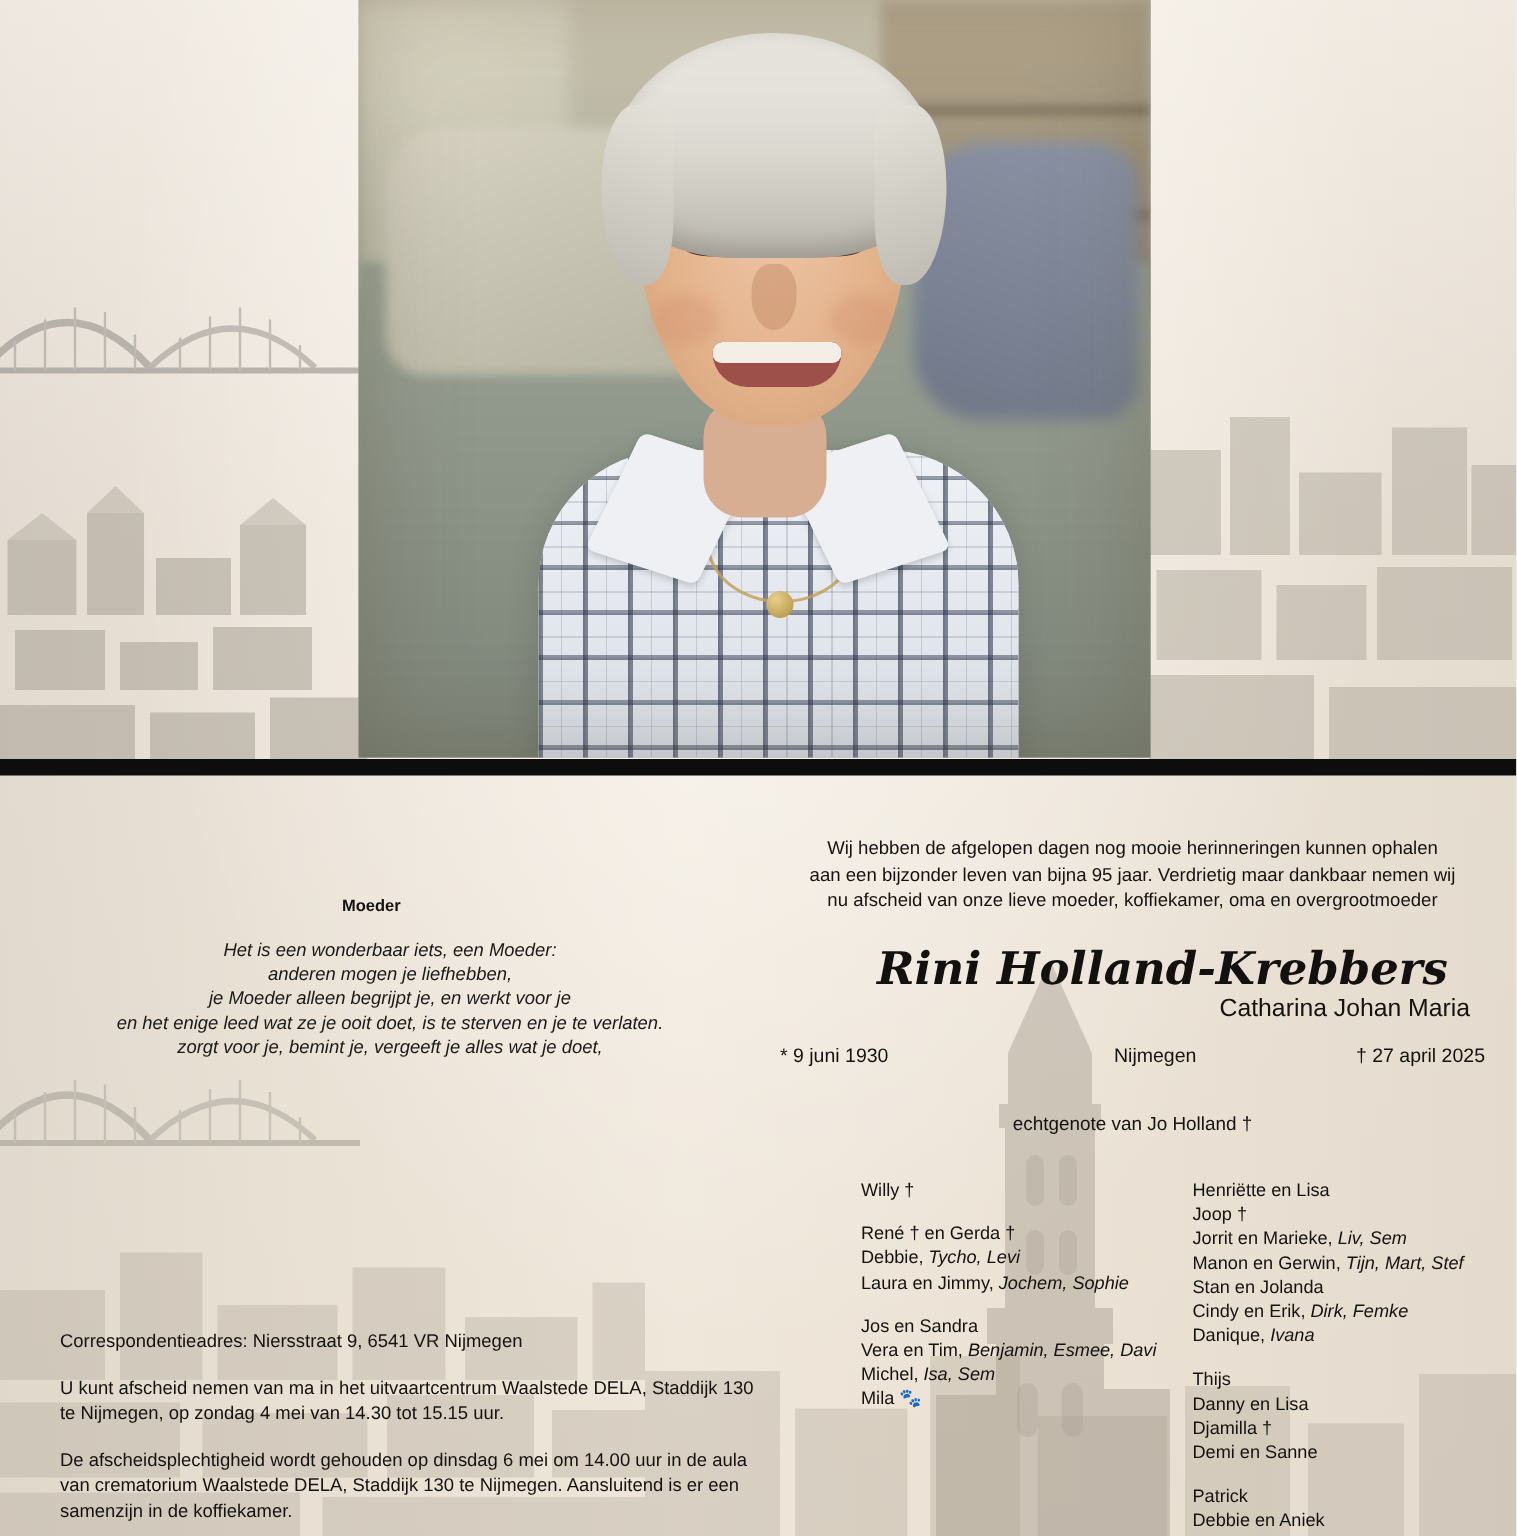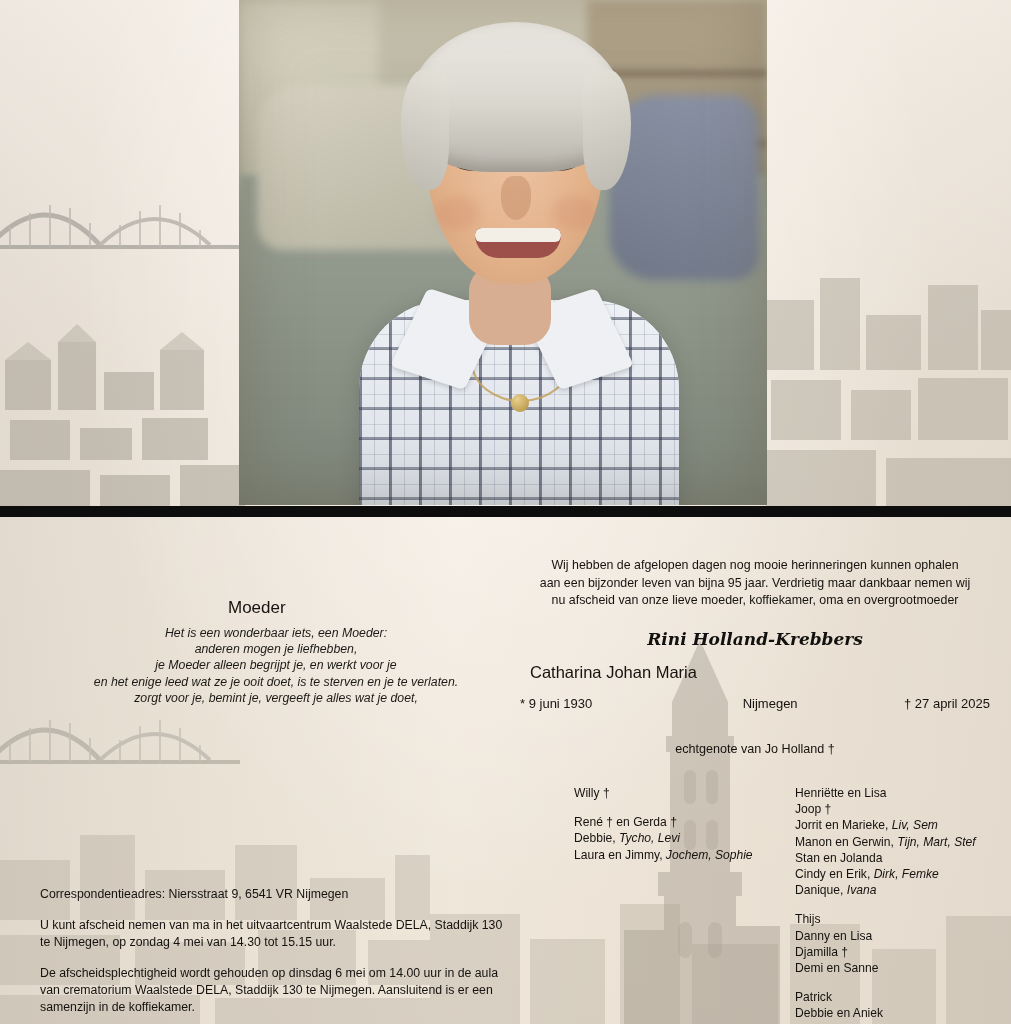--- a/index.html
+++ b/index.html
@@ -253,27 +253,27 @@
     background: #0d0d0d;
   }
 
   
   .lower { position: absolute; left: 0; top: 517px; width: 1011px; height: 507px; }
 
   
   .poem-title {
     position: absolute;
     left: 228px; top: 81px;
-    font-size: 17px;
-    font-weight: normal;
+    font-size: 11px;
+    font-weight: bold;
     color: #15120f;
   }
   .poem {
     position: absolute;
-    left: 76px; top: 108px;
+    left: 60px; top: 108px;
     width: 400px;
     text-align: center;
     font-style: italic;
     font-size: 12.3px;
     line-height: 16.2px;
     color: #1c1a17;
   }
 
   .address-block {
     position: absolute;
@@ -292,34 +292,34 @@
     position: absolute;
     left: 530px; top: 40px;
     width: 450px;
     text-align: center;
     font-size: 12.4px;
     line-height: 17.5px;
     color: #15120f;
   }
   .name-main {
     position: absolute;
-    left: 530px; top: 112px;
+    left: 550px; top: 112px;
     width: 450px;
     text-align: center;
     font-family: "DejaVu Serif", serif;
     font-style: italic;
     font-weight: bold;
-    font-size: 17px;
+    font-size: 30px;
     color: #121110;
   }
   .name-sub {
     position: absolute;
     left: 530px; top: 146px;
     width: 450px;
-    text-align: left;
+    text-align: right;
     font-size: 16.5px;
     color: #15120f;
   }
   .dates {
     position: absolute;
     left: 520px; top: 179px;
     width: 470px;
     display: flex;
     justify-content: space-between;
     font-size: 13px;
@@ -555,20 +555,26 @@
 
     <div class="fam-col fam-left">
         <div class="fam-group">
           <div class="fam-line">Willy †</div>
         </div>
         <div class="fam-group">
           <div class="fam-line">René † en Gerda †</div>
           <div class="fam-line">Debbie, <span class="it">Tycho, Levi</span></div>
           <div class="fam-line">Laura en Jimmy, <span class="it">Jochem, Sophie</span></div>
         </div>
+        <div class="fam-group">
+          <div class="fam-line">Jos en Sandra</div>
+          <div class="fam-line">Vera en Tim, <span class="it">Benjamin, Esmee, Davi</span></div>
+          <div class="fam-line">Michel, <span class="it">Isa, Sem</span></div>
+          <div class="fam-line">Mila 🐾</div>
+        </div>
       </div>
     <div class="fam-col fam-right">
         <div class="fam-group">
           <div class="fam-line">Henriëtte en Lisa</div>
           <div class="fam-line">Joop †</div>
           <div class="fam-line">Jorrit en Marieke, <span class="it">Liv, Sem</span></div>
           <div class="fam-line">Manon en Gerwin, <span class="it">Tijn, Mart, Stef</span></div>
           <div class="fam-line">Stan en Jolanda</div>
           <div class="fam-line">Cindy en Erik, <span class="it">Dirk, Femke</span></div>
           <div class="fam-line">Danique, <span class="it">Ivana</span></div>

